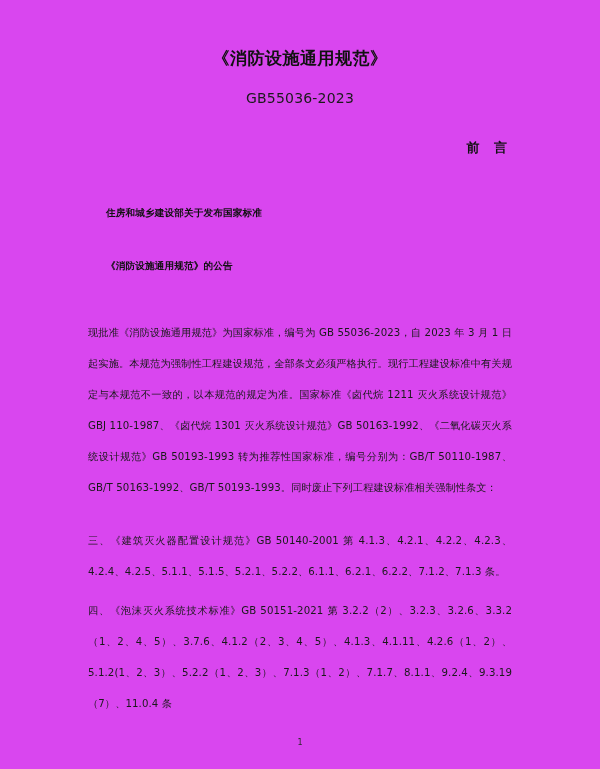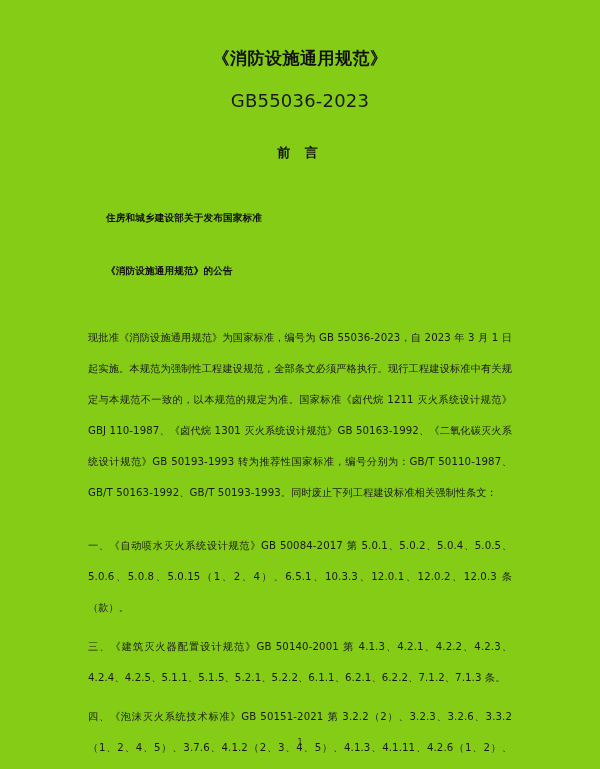--- a/index.html
+++ b/index.html
@@ -12,50 +12,50 @@
     height: 769px;
     position: relative;
     font-family: "DejaVu Sans", "Liberation Sans", sans-serif;
     color: #1a1a1a;
     overflow: hidden;
   }
   .page {
     position: relative;
     width: 600px;
     height: 769px;
-    background: #84cc16;
+    background: #d946ef;
     box-sizing: border-box;
   }
   .content {
     position: absolute;
     left: 88px;
     top: 0;
     width: 424px;
   }
   .doc-title {
     text-align: center;
     font-size: 17px;
     font-weight: bold;
     letter-spacing: 0.5px;
     margin: 0;
     padding-top: 47px;
     color: #111111;
     line-height: 1.4;
   }
   .doc-subtitle {
     text-align: center;
-    font-size: 18px;
+    font-size: 14px;
     font-weight: normal;
     margin: 0;
     padding-top: 19px;
     color: #1a1a1a;
     letter-spacing: 0.2px;
   }
   .section-heading {
-    text-align: center;
+    text-align: right;
     font-size: 13px;
     font-weight: bold;
     margin: 0;
     padding-top: 33px;
     letter-spacing: 5px;
     color: #111111;
   }
   .notice-line {
     font-size: 9.6px;
     font-weight: bold;
@@ -119,21 +119,20 @@
 
     <div class="notice-line first">住房和城乡建设部关于发布国家标准</div>
 
     <div class="notice-line second">《消防设施通用规范》的公告</div>
 
     <div class="body-block">
       <p class="body-para">现批准《消防设施通用规范》为国家标准，编号为 GB 55036-2023，自 2023 年 3 月 1 日起实施。本规范为强制性工程建设规范，全部条文必须严格执行。现行工程建设标准中有关规定与本规范不一致的，以本规范的规定为准。国家标准《卤代烷 1211 灭火系统设计规范》GBJ 110-1987、《卤代烷 1301 灭火系统设计规范》GB 50163-1992、《二氧化碳灭火系统设计规范》GB 50193-1993 转为推荐性国家标准，编号分别为：GB/T 50110-1987、GB/T 50163-1992、GB/T 50193-1993。同时废止下列工程建设标准相关强制性条文：</p>
     </div>
 
     <div class="list-block">
-      <p class="list-item">一、《自动喷水灭火系统设计规范》GB 50084-2017 第 5.0.1、5.0.2、5.0.4、5.0.5、5.0.6、5.0.8、5.0.15（1、2、4）、6.5.1、10.3.3、12.0.1、12.0.2、12.0.3 条（款）。</p>
       <p class="list-item">三、《建筑灭火器配置设计规范》GB 50140-2001 第 4.1.3、4.2.1、4.2.2、4.2.3、4.2.4、4.2.5、5.1.1、5.1.5、5.2.1、5.2.2、6.1.1、6.2.1、6.2.2、7.1.2、7.1.3 条。</p>
       <p class="list-item">四、《泡沫灭火系统技术标准》GB 50151-2021 第 3.2.2（2）、3.2.3、3.2.6、3.3.2（1、2、4、5）、3.7.6、4.1.2（2、3、4、5）、4.1.3、4.1.11、4.2.6（1、2）、5.1.2(1、2、3）、5.2.2（1、2、3）、7.1.3（1、2）、7.1.7、8.1.1、9.2.4、9.3.19（7）、11.0.4 条</p>
     </div>
 
   </div>
 
   <div class="page-number">1</div>
 </div>
 
 </body></html>

